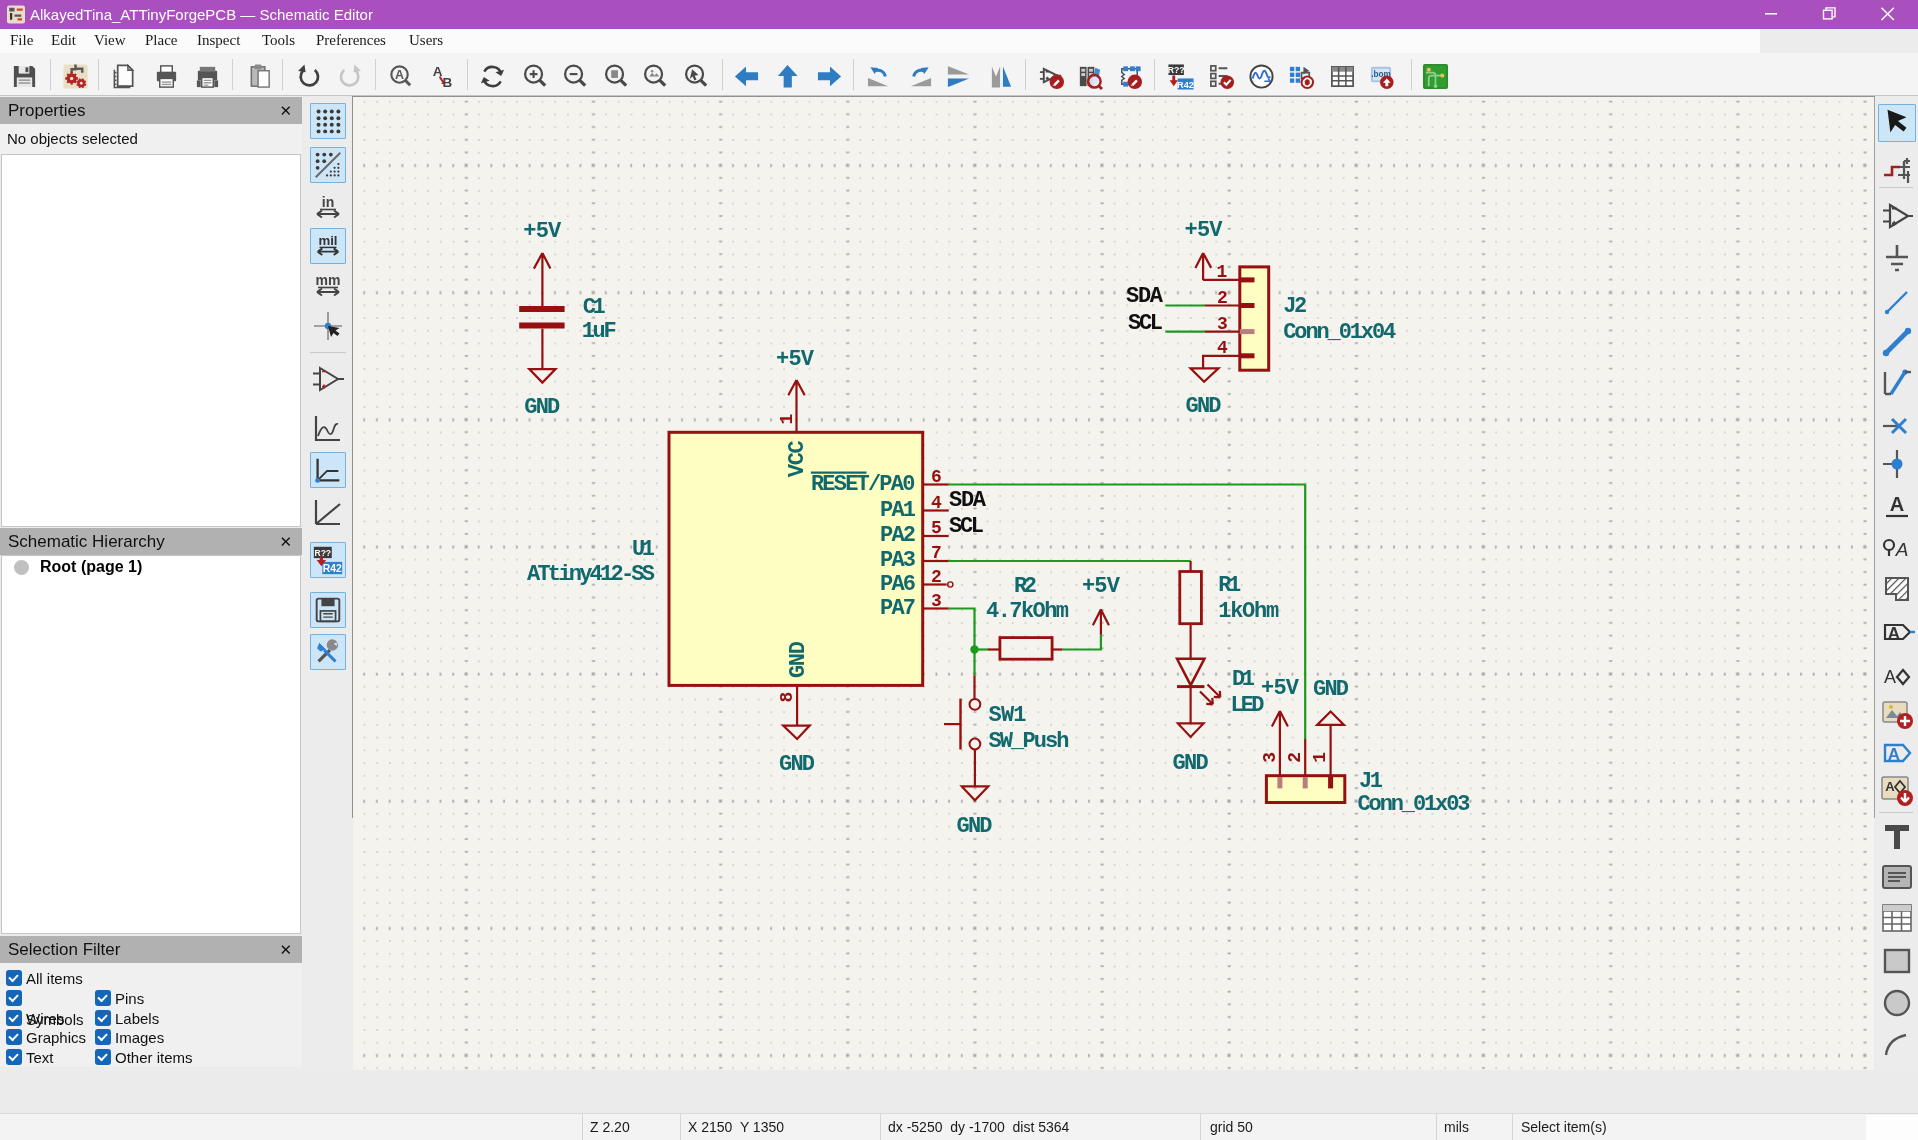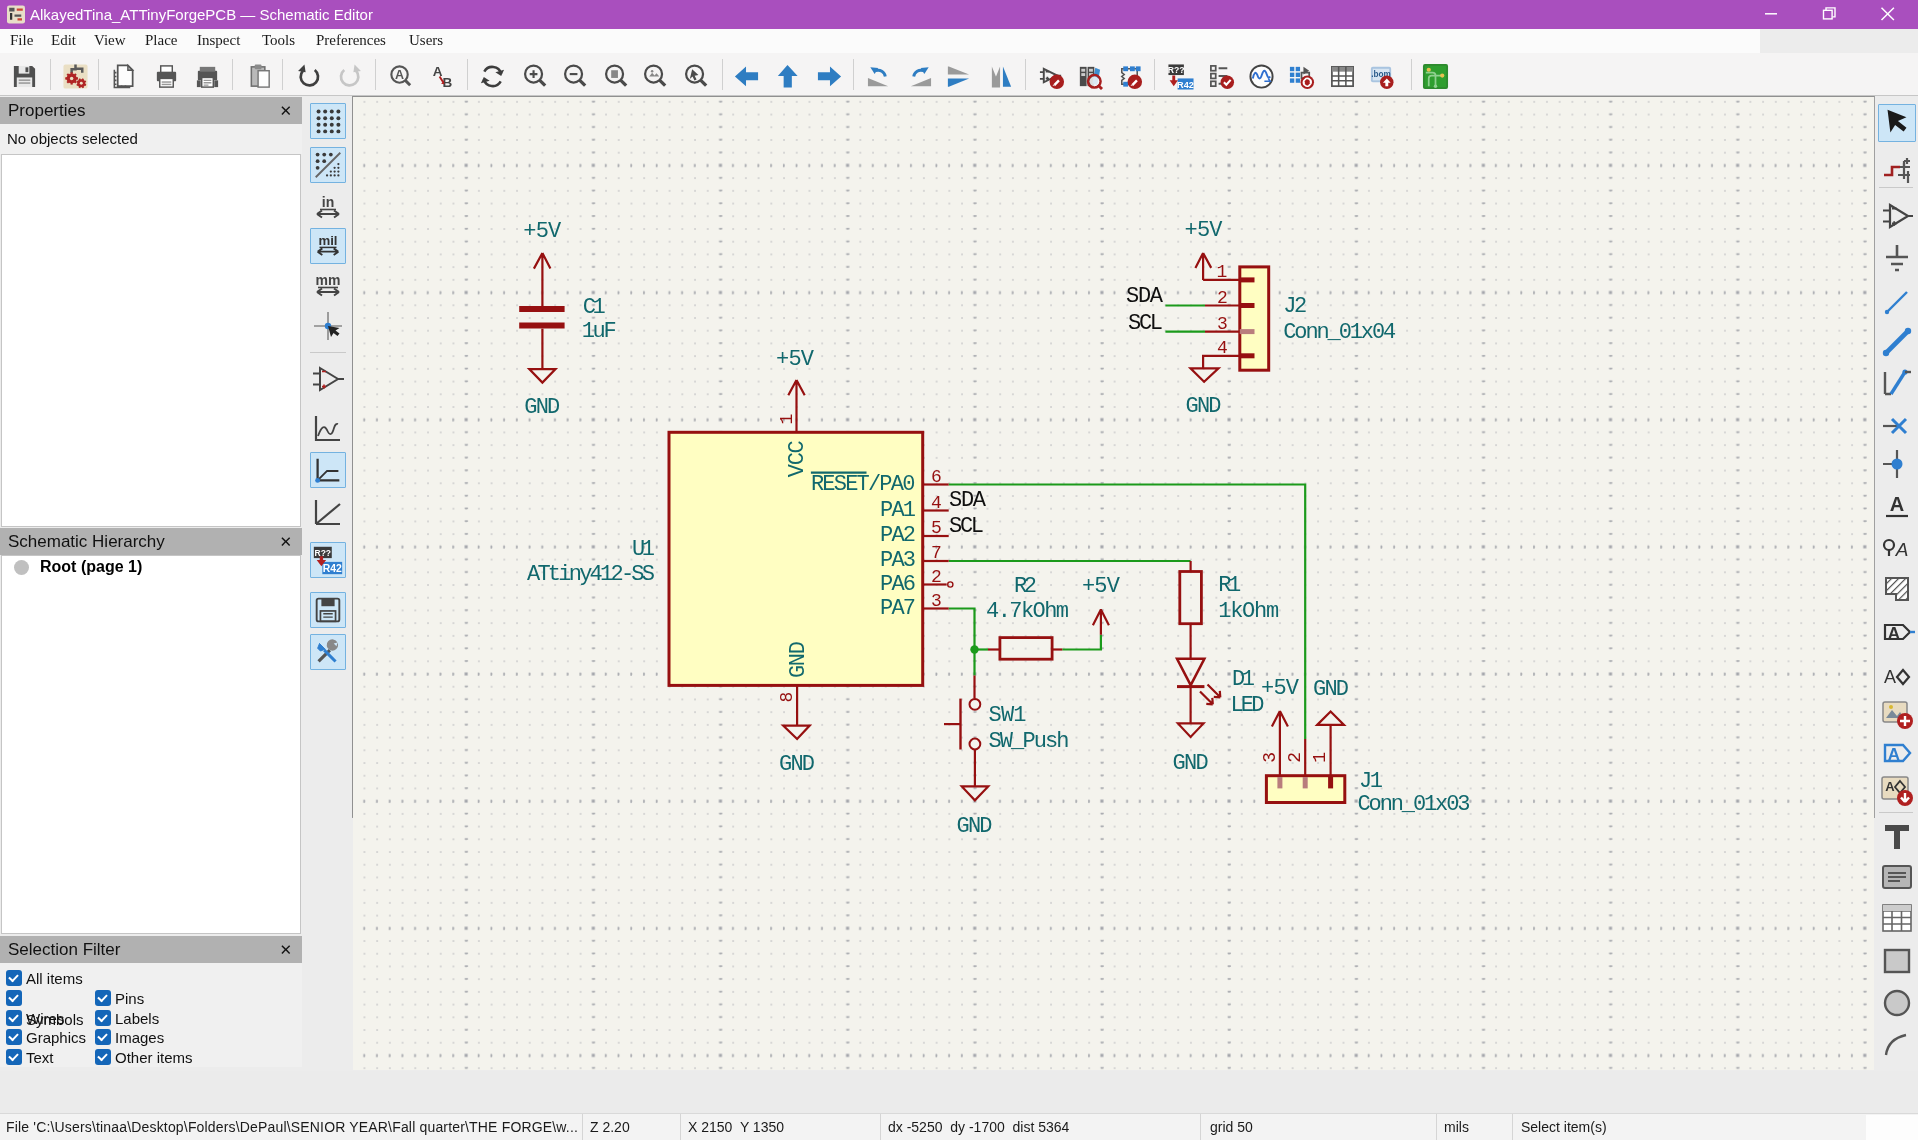--- a/index.html
+++ b/index.html
@@ -8,21 +8,21 @@
   #titlebar { position:absolute; left:0; top:0; width:1918px; height:29px; background:#a94fbe; color:#fff; }
   #titlebar .title { position:absolute; left:30px; top:5.5px; font-size:15px; color:#fff; }
   #menubar { position:absolute; left:0; top:29px; width:1760px; height:24px; background:#fbfbfb;font-family:Liberation Serif, serif; }
   .menuitem { position:absolute; top:3px; font-size:15px; color:#1a1a1a; }
   #toolbar { position:absolute; left:0; top:53px; width:1918px; height:43px; background:#f5f4f4; border-bottom:1px solid #c6c6c6; box-sizing:border-box; }
   #leftpanel { position:absolute; left:0; top:96px; width:302px; height:975px; background:#ececec; }
   .panelhdr { position:absolute; left:0; width:302px; height:27px; background:#b1b1b1; color:#111; font-size:17px; line-height:27px; padding-left:8px; }
   .panelhdr .x { position:absolute; right:10px; top:0px; color:#111; font-size:15px; }
   #lefttools { position:absolute; left:302px; top:96px; width:50px; height:975px; background:#ececec; }
   #righttools { position:absolute; left:1875px; top:96px; width:43px; height:975px; background:#ececec; }
-  #canvaswrap { position:absolute; left:352px; top:96px; width:1523px; height:722px; background:#f4f3ed; border-left:1px solid #909090; border-top:1px solid #909090; border-right:1px solid #a0a0a0; border-bottom:1px solid #a0a0a0; }
+  #canvaswrap { position:absolute; left:352px; top:96px; width:1523px; height:722px; background:#f4f3ed; border-left:1px solid #909090; border-top:1px solid #909090; border-right:1px solid #a0a0a0; border-bottom:1px solid #a0a0a0;font-weight:bold; }
   #bottomgap { position:absolute; left:0; top:1071px; width:1918px; height:42px; background:#ebebeb; }
   #statusbar { position:absolute; left:0; top:1113px; width:1918px; height:27px; box-sizing:border-box; background:#f3f3f3; border-top:1px solid #d9d9d9; font-size:14px; color:#1a1a1a; }
   .stat { position:absolute; top:5px; white-space:pre; }
   .statsep { position:absolute; top:0; width:1px; height:26px; background:#d5d5d5; }
   .tsep { position:absolute; top:6px; width:1px; height:31px; background:#d0d0d0; }
   .ticon { position:absolute; top:10px; width:27px; height:27px; }
   .selbox { background:#cde6f7; border:1.5px solid #74b2e0; border-radius:1px; }
   .cb { position:absolute; width:16px; height:16px; background:#1466b8; border-radius:3px; }
   .cb:after { content:""; position:absolute; left:3px; top:4px; width:7px; height:4px; border-left:2px solid #fff; border-bottom:2px solid #fff; transform:rotate(-47deg); }
   .cblabel { position:absolute; font-size:15px; color:#111; }
@@ -724,21 +724,20 @@
     </svg>
 <svg class="abs" style="left:3px;top:888px" width="38" height="38" viewBox="0 0 38 38">
       <circle cx="19" cy="19" r="12" fill="#c9c9c9" stroke="#555" stroke-width="2.4"></circle>
     </svg>
 <svg class="abs" style="left:3px;top:929px" width="38" height="38" viewBox="0 0 38 38">
       <path d="M8,30 q2,-16 20,-20" fill="none" stroke="#555" stroke-width="2.4"></path>
     </svg>
 </div>
 <div id="bottomgap"></div>
 <div id="statusbar">
-  <div class="stat" style="left:6px;letter-spacing:0.17px">File 'C:\Users\tinaa\Desktop\Folders\DePaul\SENIOR YEAR\Fall quarter\THE FORGE\w...</div>
   <div class="statsep" style="left:582px"></div>
   <div class="stat" style="left:590px">Z 2.20</div>
   <div class="statsep" style="left:680px"></div>
   <div class="stat" style="left:688px">X 2150  Y 1350</div>
   <div class="statsep" style="left:880px"></div>
   <div class="stat" style="left:888px">dx -5250  dy -1700  dist 5364</div>
   <div class="statsep" style="left:1200px"></div>
   <div class="stat" style="left:1210px">grid 50</div>
   <div class="statsep" style="left:1436px"></div>
   <div class="stat" style="left:1444px">mils</div>

